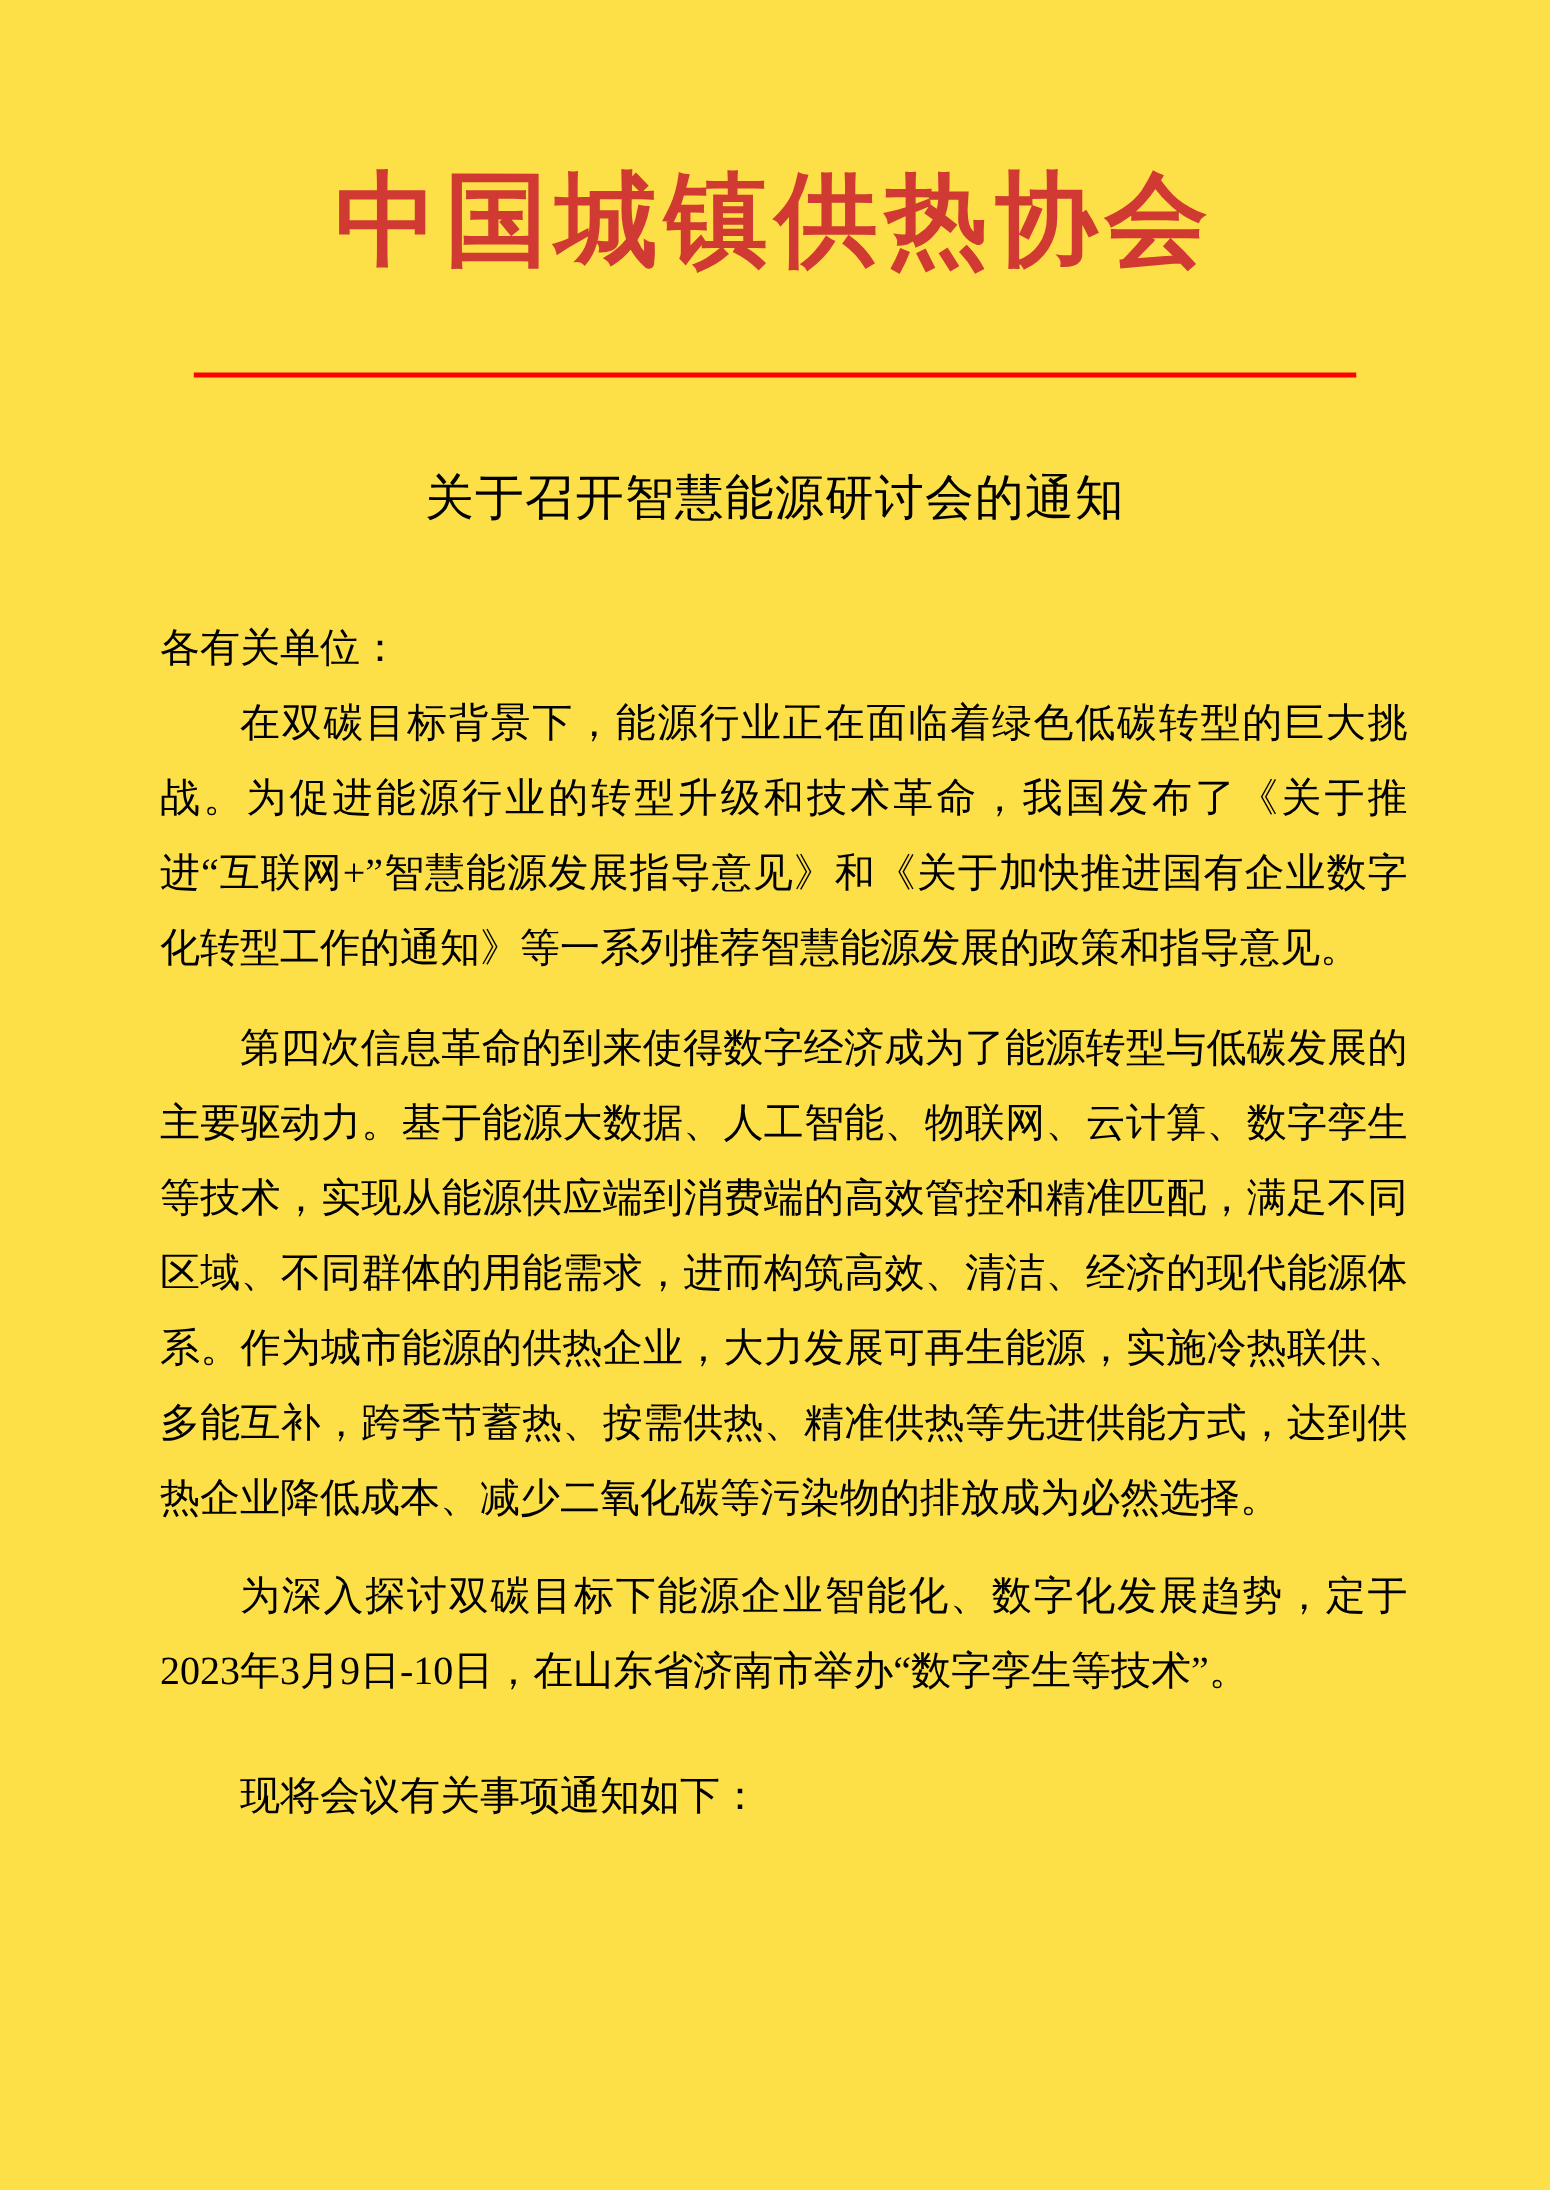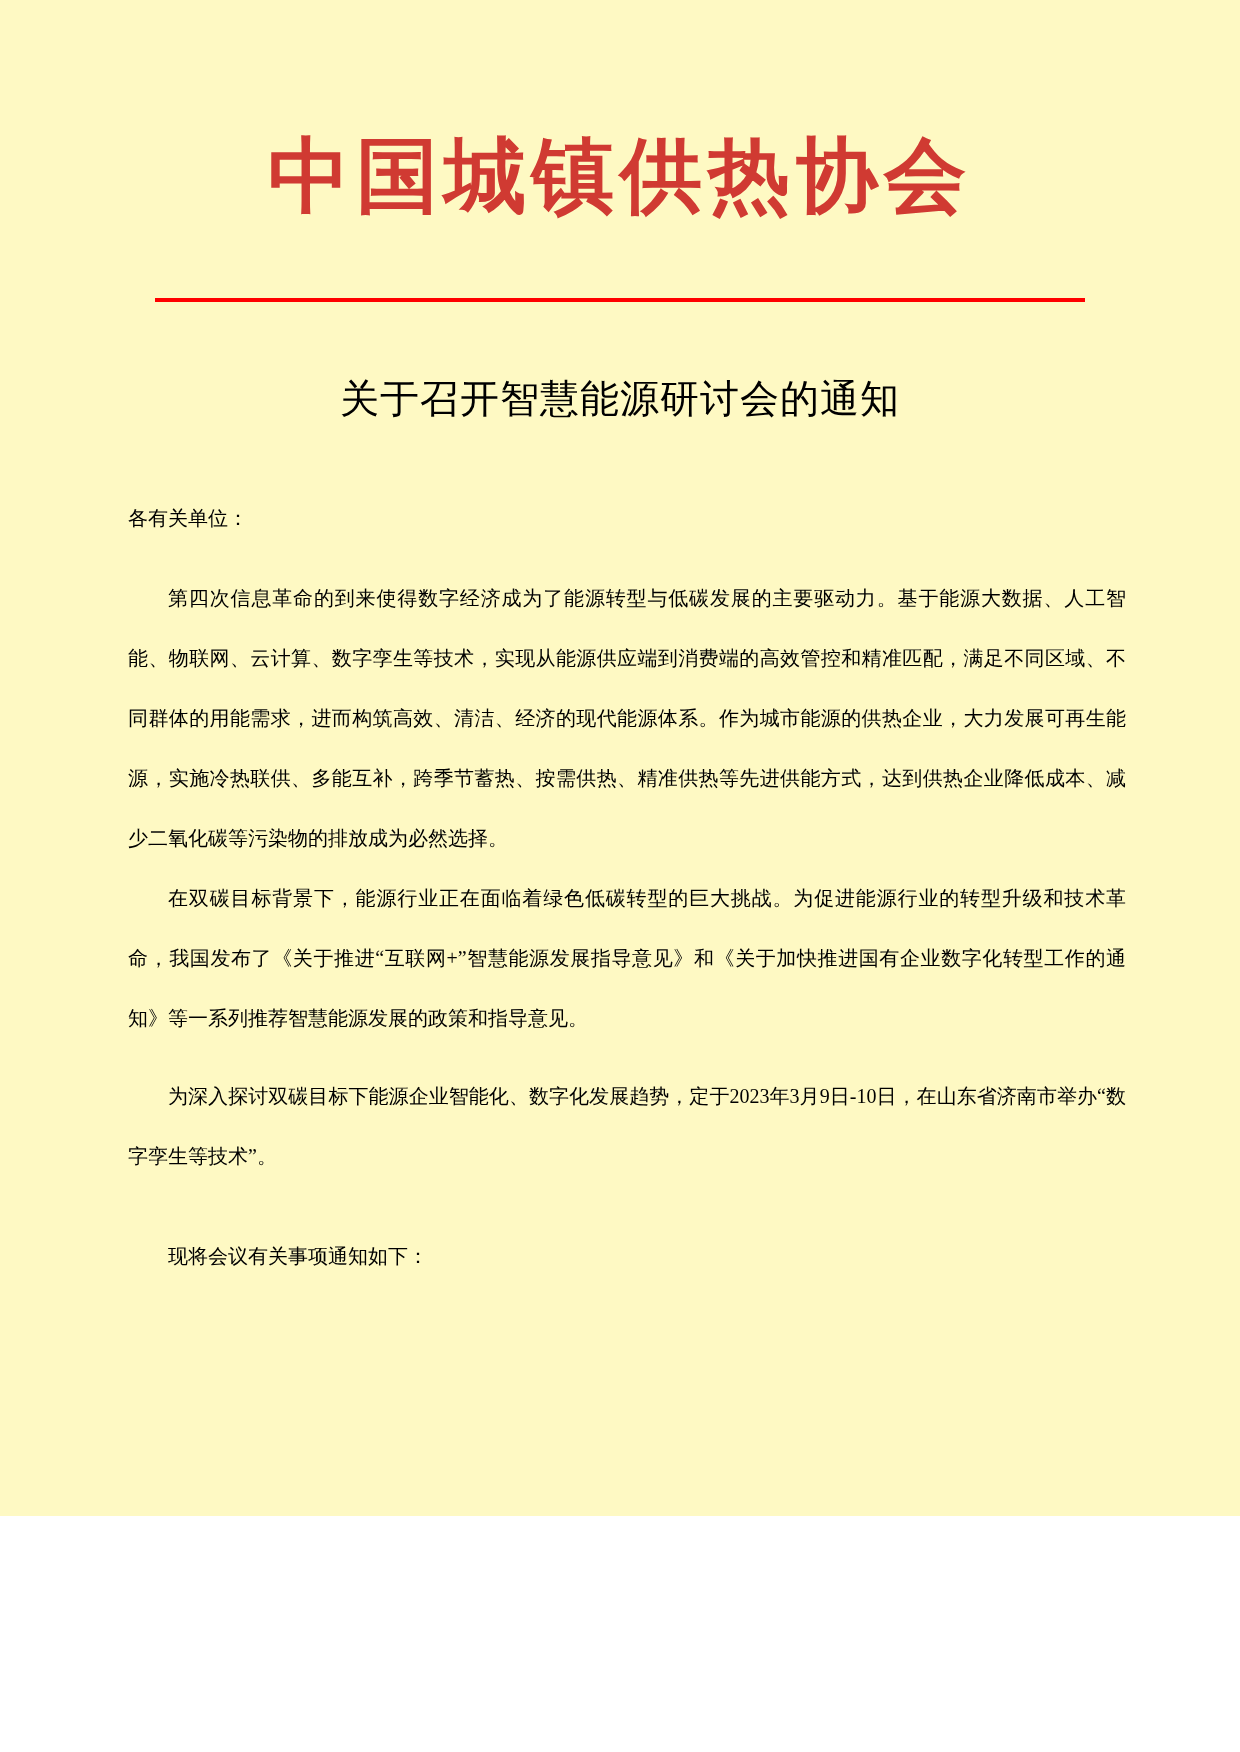--- a/index.html
+++ b/index.html
@@ -3,23 +3,23 @@
 <meta charset="utf-8">
 <style>
   html, body {
     margin: 0;
     padding: 0;
     background: #ffffff;
   }
   .page {
     position: relative;
     width: 1240px;
-    height: 1516px;
+    height: 1752px;
     margin: 0 auto;
-    background: #fef9c3;
+    background: #fde047;
     overflow: hidden;
     font-family: "Liberation Serif", "DejaVu Serif", serif;
     color: #000000;
   }
   .org-title {
     margin: 0;
     padding-top: 136px;
     font-size: 82px;
     line-height: 1.0;
     font-weight: bold;
@@ -49,21 +49,21 @@
     font-size: 39px;
     line-height: 1.2;
     font-weight: normal;
     text-align: center;
     color: #000000;
     font-family: "Liberation Sans", "DejaVu Sans", sans-serif;
     letter-spacing: 1px;
   }
   .doc-body {
     margin: 65px 114px 0 128px;
-    font-size: 20px;
+    font-size: 32px;
     line-height: 60px;
     text-align: justify;
     text-justify: inter-ideograph;
     color: #000000;
     font-family: "Liberation Serif", "DejaVu Serif", serif;
   }
   .doc-body p {
     margin: 0;
     padding: 0;
   }
@@ -91,19 +91,19 @@
 
   <h1 class="org-title">中国城镇供热协会</h1>
 
 
   <div class="red-divider"></div>
 
   <h2 class="doc-title">关于召开智慧能源研讨会的通知</h2>
 
   <div class="doc-body">
     <p class="salutation">各有关单位：</p>
+    <p class="para para-1">在双碳目标背景下，能源行业正在面临着绿色低碳转型的巨大挑战。为促进能源行业的转型升级和技术革命，我国发布了《关于推进“互联网+”智慧能源发展指导意见》和《关于加快推进国有企业数字化转型工作的通知》等一系列推荐智慧能源发展的政策和指导意见。</p>
     <p class="para para-2">第四次信息革命的到来使得数字经济成为了能源转型与低碳发展的主要驱动力。基于能源大数据、人工智能、物联网、云计算、数字孪生等技术，实现从能源供应端到消费端的高效管控和精准匹配，满足不同区域、不同群体的用能需求，进而构筑高效、清洁、经济的现代能源体系。作为城市能源的供热企业，大力发展可再生能源，实施冷热联供、多能互补，跨季节蓄热、按需供热、精准供热等先进供能方式，达到供热企业降低成本、减少二氧化碳等污染物的排放成为必然选择。</p>
-    <p class="para para-1">在双碳目标背景下，能源行业正在面临着绿色低碳转型的巨大挑战。为促进能源行业的转型升级和技术革命，我国发布了《关于推进“互联网+”智慧能源发展指导意见》和《关于加快推进国有企业数字化转型工作的通知》等一系列推荐智慧能源发展的政策和指导意见。</p>
     <p class="para para-3">为深入探讨双碳目标下能源企业智能化、数字化发展趋势，定于2023年3月9日-10日，在山东省济南市举办“数字孪生等技术”。</p>
     <p class="closing">现将会议有关事项通知如下：</p>
   </div>
 
 </div>
 
 </body></html>

